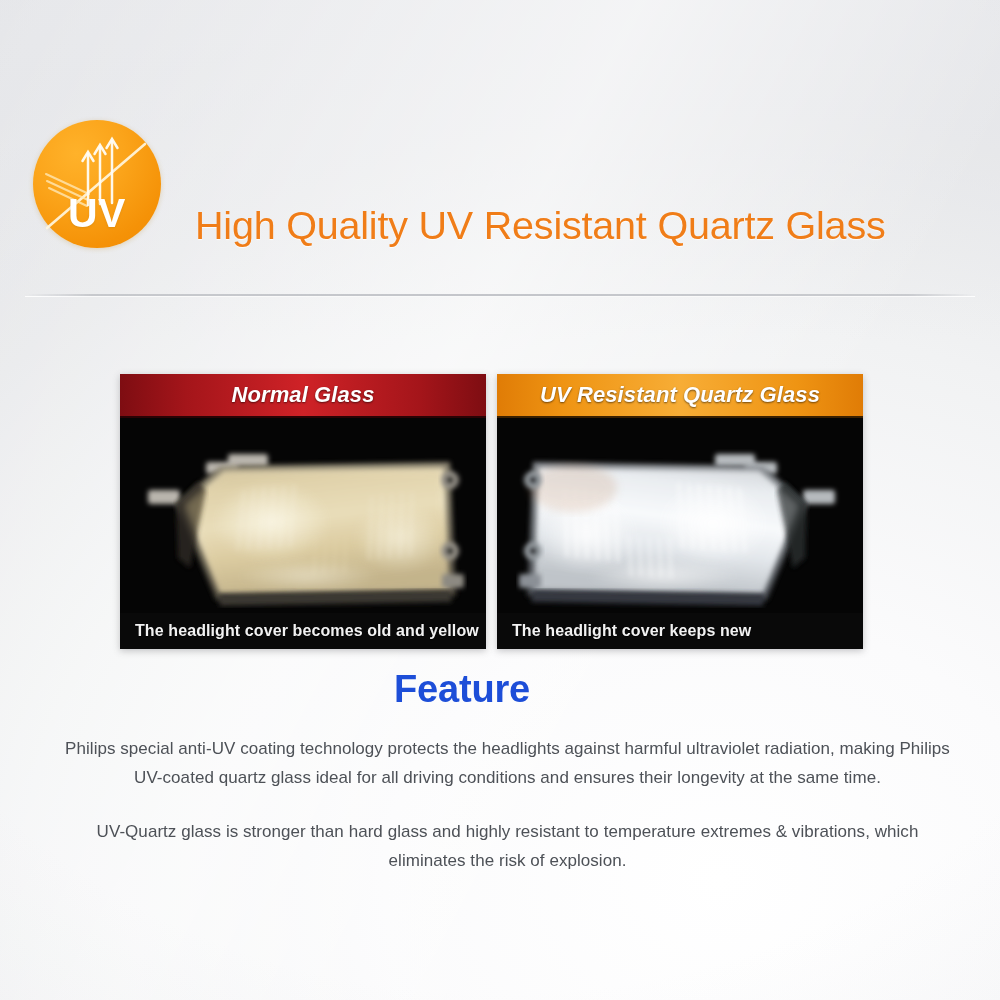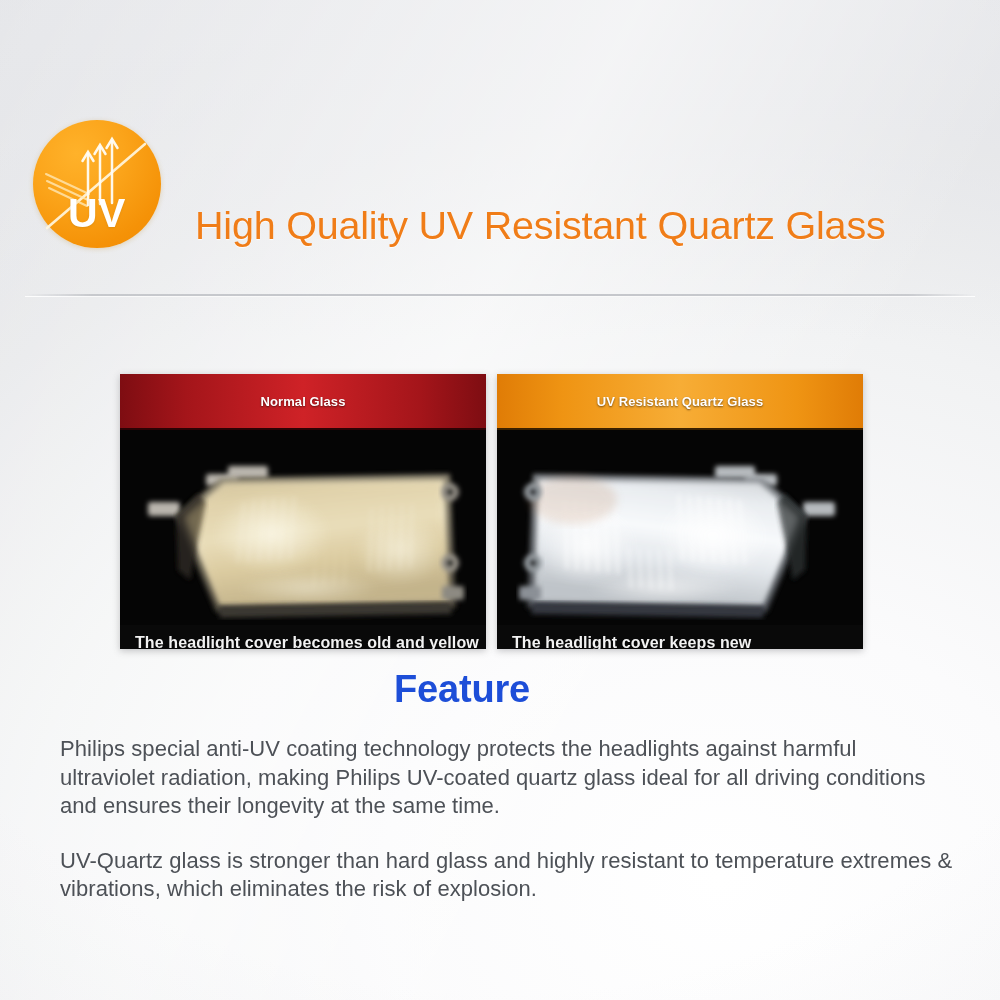--- a/index.html
+++ b/index.html
@@ -68,25 +68,26 @@
   #comparison{
     position:absolute; left:120px; top:374px; width:743px; height:275px;
     display:flex; gap:11px;
   }
   .panel{
     position:relative; width:366px; height:275px;
     background:#000; overflow:hidden;
     box-shadow:0 2px 7px rgba(70,70,75,.30);
   }
   .panel-header{
-    position:relative; height:56px;
+    position:relative; height:44px;
     display:flex; align-items:center; justify-content:center;
-    font-size:13px; font-weight:700; color:#fff;
+    font-size:22px; font-weight:700; color:#fff;
     text-shadow:0 1px 2px rgba(0,0,0,.55);
     letter-spacing:.1px;
+    font-style:italic;
   }
   .panel-header.red{
     background:linear-gradient(90deg,#7e0d12 0%,#a4151a 18%,#cf2227 50%,#a4151a 82%,#7e0d12 100%);
     border-bottom:2px solid #2a0305;
   }
   .panel-header.orange{
     background:linear-gradient(90deg,#e07c06 0%,#ef9413 18%,#f7ad36 50%,#ef9413 82%,#e07c06 100%);
     border-bottom:2px solid #3a2000;
   }
   .photo{
@@ -108,23 +109,24 @@
   #feature-heading{
     position:absolute; left:0; top:668px; width:924px;
     text-align:center;
     font-size:38px; font-weight:700; color:#1d4ed8;
     letter-spacing:-.2px;
   }
   #feature-body{
     position:absolute; left:60px; top:735px; width:895px;
   }
   #feature-body p{
-    font-size:22px; line-height:28.6px;
+    font-size:17px; line-height:28.6px;
     color:#4d5157; font-weight:400;
     letter-spacing:.05px;
+    text-align:center;
   }
   #feature-body p + p{ margin-top:26px; }
 </style>
 </head>
 <body>
 
 <div id="bg-base"></div>
 <div id="bg-sheen"></div>
 <div id="bg-vignette"></div>
 

